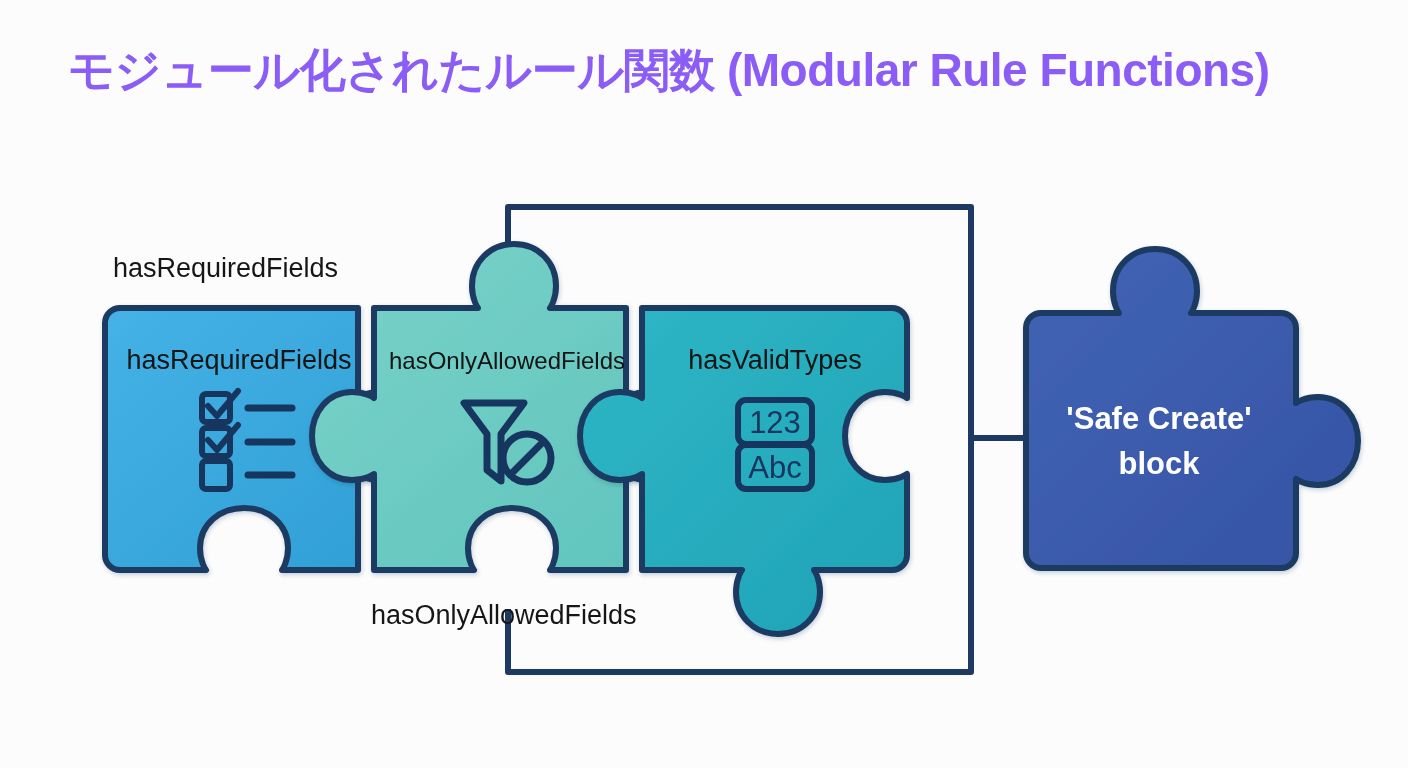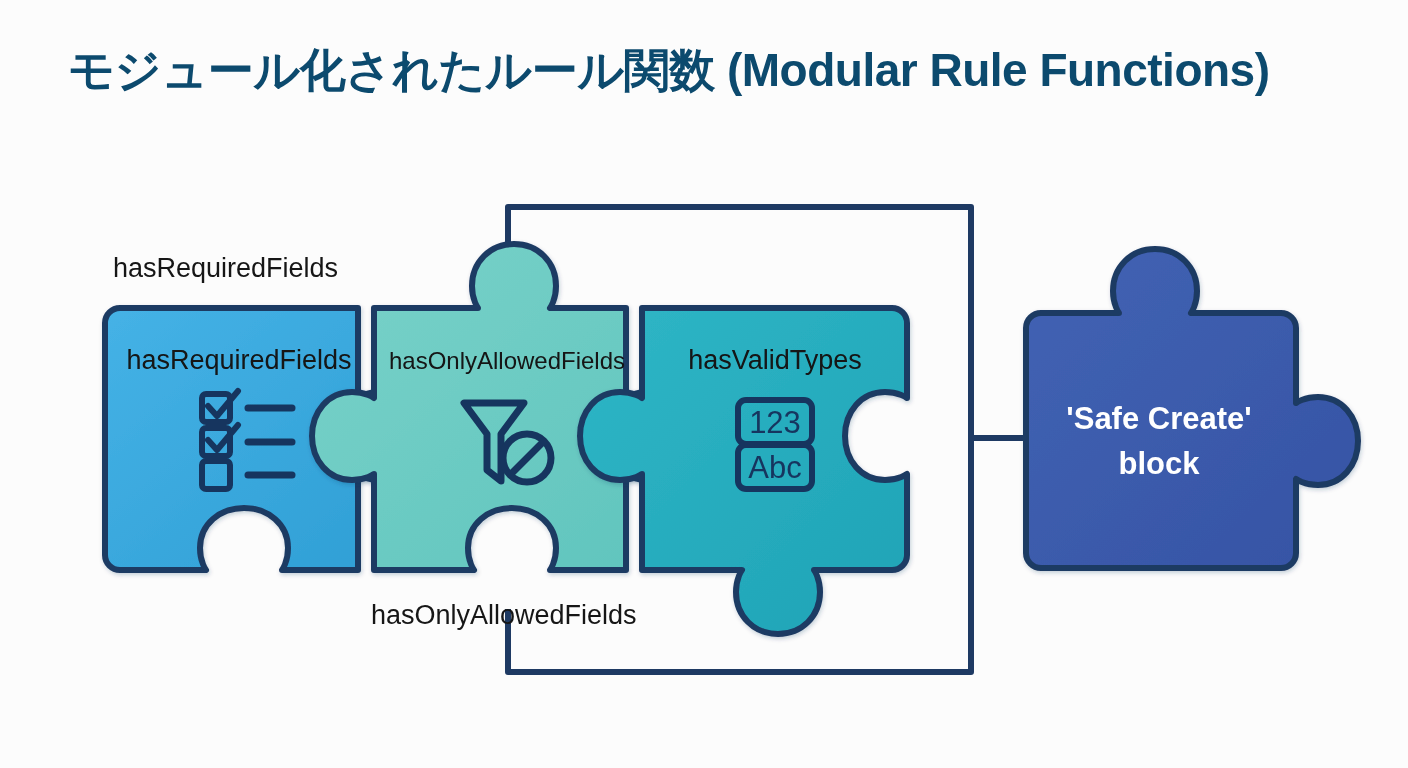--- a/index.html
+++ b/index.html
@@ -19,21 +19,21 @@
     width: 1408px;
     height: 768px;
     background: #fcfcfc;
   }
   #diagram-title {
     position: absolute;
     left: 68px;
     top: 40px;
     font-size: 46px;
     font-weight: bold;
-    color: #0c4a6e;
+    color: #8b5cf6;
     letter-spacing: -0.5px;
     white-space: nowrap;
   }
   svg#scene {
     position: absolute;
     left: 0;
     top: 0;
     width: 1408px;
     height: 768px;
   }

